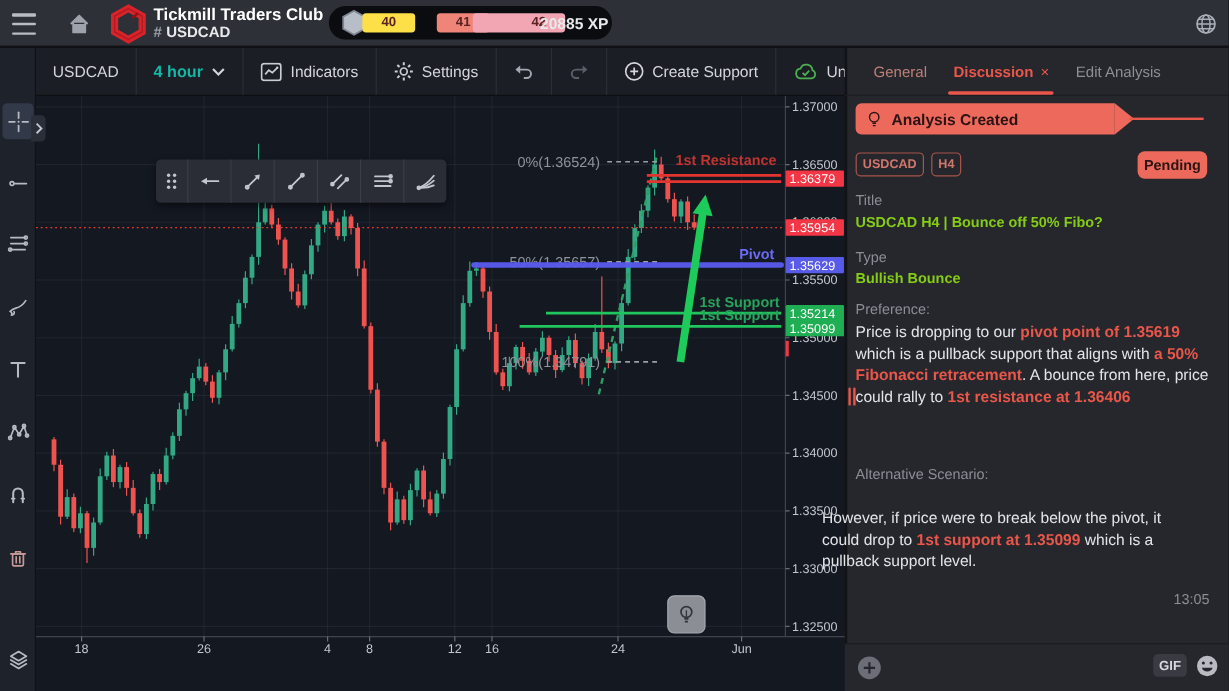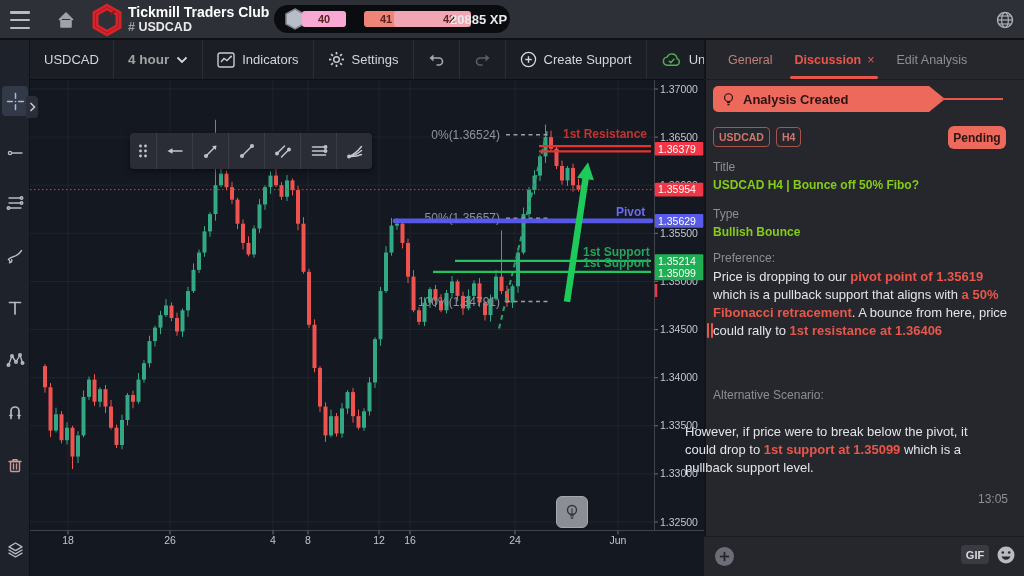--- a/index.html
+++ b/index.html
@@ -14,21 +14,21 @@
   .tb-title .t1{font-size:14px;font-weight:bold;color:#fff;}
   .tb-title .t2{font-size:12.5px;font-weight:bold;color:#e8e9ec;}
   .tb-title .hash{color:#9aa0a8;}
   .xp-pill{left:274px;top:5px;width:236px;height:28px;background:#0b0c10;border-radius:14px;}
   .xp-seg{position:absolute;top:6px;height:16px;border-radius:3px;font-size:11px;font-weight:bold;color:#5a2220;display:flex;align-items:center;justify-content:center;}
   .xp-text{left:450px;top:12px;font-size:13px;font-weight:bold;color:#e8e9ea;}
   
   .chead{left:30px;top:40px;width:674px;height:40px;background:#1b1e25;border-bottom:1px solid #0e0f12;box-sizing:border-box;display:flex;align-items:stretch;color:#d4d6dc;font-size:13px;}
   .chead .item{display:flex;align-items:center;padding:0 14px;border-right:1px solid #2b2e35;gap:7px;cursor:pointer;white-space:nowrap;}
   .chead .sym{width:96px;}
-  .chead .tf{font-weight:bold;font-size:13.5px;color:#a3a3a3;width:66px;justify-content:flex-end;}
+  .chead .tf{font-weight:bold;font-size:13.5px;color:#14b8a6;width:66px;justify-content:flex-end;}
   .chead svg{display:block;}
   
   .sidebar{left:0;top:40px;width:30px;height:536px;background:#1e222b;border-right:1px solid #101216;box-sizing:border-box;}
   .tool{position:absolute;left:2px;width:26px;height:30px;display:flex;align-items:center;justify-content:center;border-radius:4px;cursor:pointer;}
   .tool.sel{background:#323949;}
   .tool svg{stroke:#b6bac2;fill:none;stroke-width:1.4;stroke-linecap:round;stroke-linejoin:round;}
   .expander{left:26px;top:96px;width:12px;height:22px;background:#2a2e39;border-radius:0 4px 4px 0;display:flex;align-items:center;justify-content:center;cursor:pointer;}
   
   .dtb{left:130px;top:133px;height:36px;background:#2a2d35;border-radius:4px;box-shadow:0 2px 6px rgba(0,0,0,.5);display:flex;align-items:stretch;z-index:5;}
   .dtb .cell{width:35px;display:flex;align-items:center;justify-content:center;border-left:1px solid #3a3d45;cursor:pointer;}
@@ -83,21 +83,21 @@
     </svg>
     <div class="abs tb-title">
       <div class="t1">Tickmill Traders Club</div>
       <div class="t2"><span class="hash">#</span> <span>USDCAD</span></div>
     </div>
     <div class="abs xp-pill">
       <svg class="abs" style="left:9px;top:2px" width="24" height="24" viewBox="0 0 24 24">
         <polygon points="12,2 21,7 21,17 12,22 3,17 3,7" fill="#b8bec7" stroke="#7e858f" stroke-width="1.5"></polygon>
       </svg>
       <div id="xp-segments">
-          <div class="xp-seg" style="left: 28px; width: 44px; background: #f9a8d4;">40</div>
+          <div class="xp-seg" style="left: 28px; width: 44px; background: #fde047;">40</div>
           <div class="xp-seg" style="left: 90px; width: 44px; background: rgb(239, 133, 120);">41</div>
           <div class="xp-seg" style="left: 120px; width: 44px; background: rgb(242, 166, 180); padding-left: 33px;">42</div>
         </div>
     </div>
     <div class="abs xp-text">20885 XP</div>
     <svg class="abs" style="left:995px;top:10px" width="20" height="20" viewBox="0 0 20 20">
       <circle cx="10" cy="10" r="7.5" fill="none" stroke="#aab0b8" stroke-width="1.4"></circle>
       <ellipse cx="10" cy="10" rx="3.4" ry="7.5" fill="none" stroke="#aab0b8" stroke-width="1.2"></ellipse>
       <line x1="2.5" y1="10" x2="17.5" y2="10" stroke="#aab0b8" stroke-width="1.2"></line>
       <line x1="3.6" y1="6" x2="16.4" y2="6" stroke="#aab0b8" stroke-width="1.2"></line>

